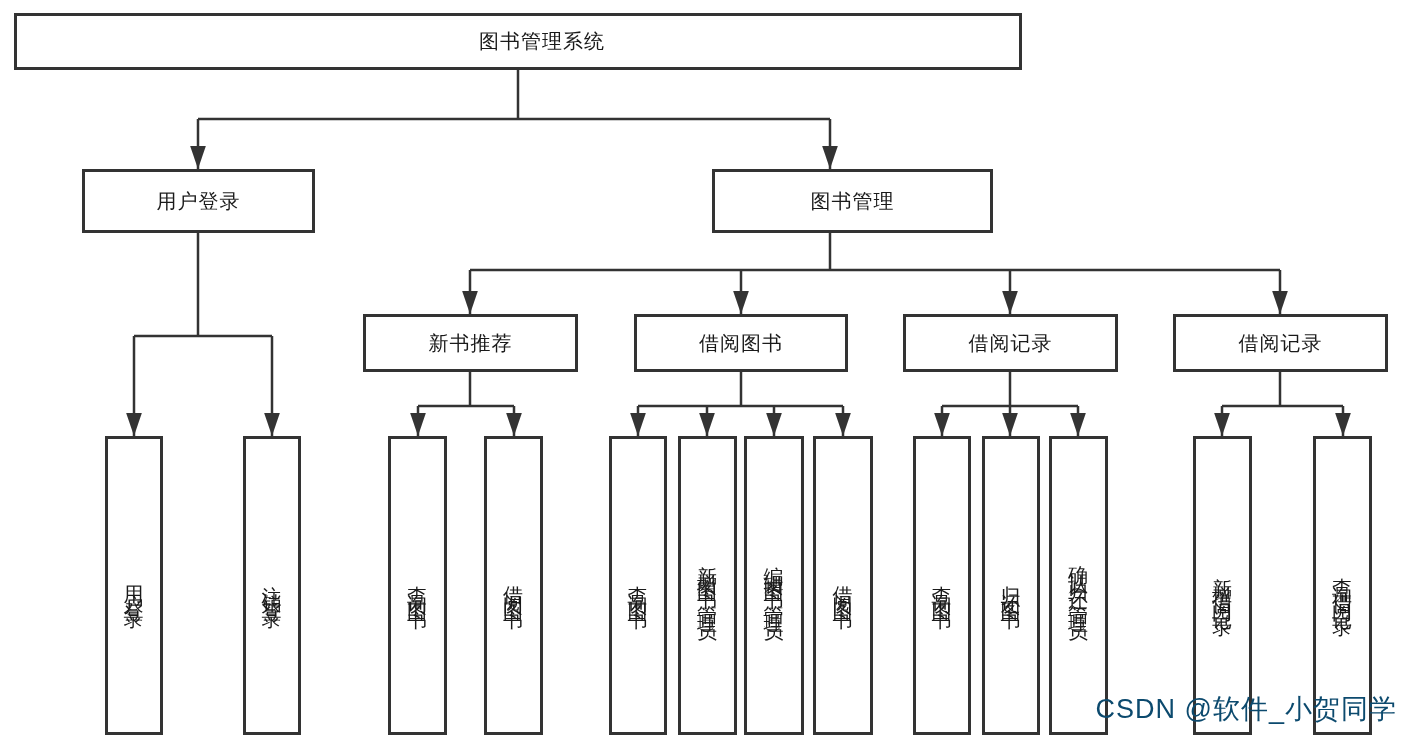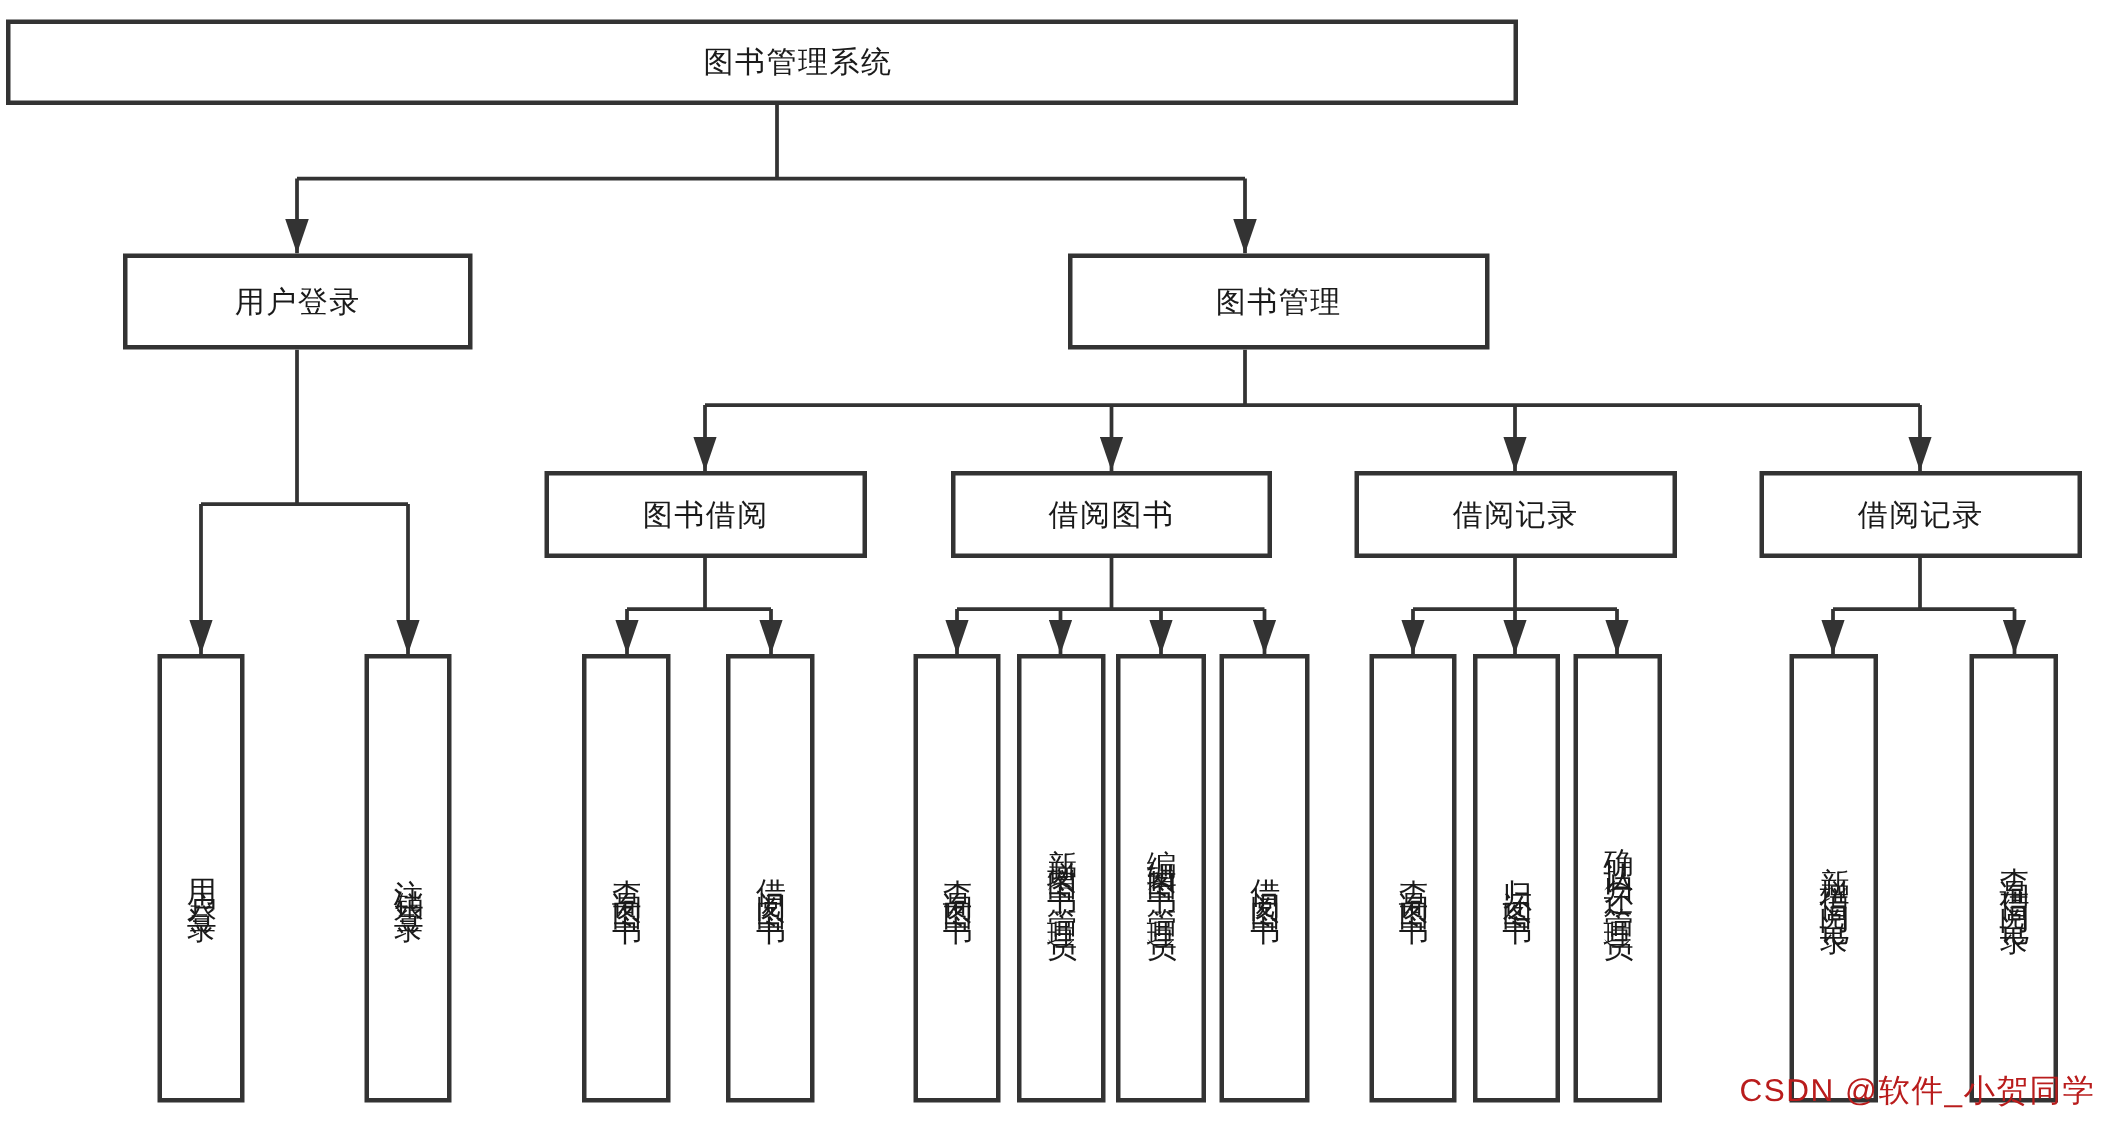--- a/index.html
+++ b/index.html
@@ -26,21 +26,21 @@
     background: #ffffff;
     border: 3px solid #333333;
     display: flex;
     align-items: center;
     justify-content: center;
     color: #1a1a1a;
     font-size: 20px;
     letter-spacing: 1px;
   }
   
-  .n-root   { left: 4px;  top: 13px;  width: 1008px; height: 57px; padding-left: 48px; }
+  .n-root   { left: 14px;  top: 13px;  width: 1008px; height: 57px; padding-left: 48px; }
   
   .n-login  { left: 82px;  top: 169px; width: 233px;  height: 64px; }
   .n-mgmt   { left: 712px; top: 169px; width: 281px;  height: 64px; }
   
   .lv3      { top: 314px; height: 58px; }
   .n-g0     { left: 363px;  width: 215px; }
   .n-g1     { left: 634px;  width: 214px; }
   .n-g2     { left: 903px;  width: 215px; }
   .n-g3     { left: 1173px; width: 215px; }
   
@@ -73,23 +73,23 @@
   .l-c2 { left: 744px;  width: 60px; }
   .l-c3 { left: 813px;  width: 60px; }
   .l-d0 { left: 913px;  width: 58px; }
   .l-d1 { left: 982px;  width: 58px; }
   .l-d2 { left: 1049px; width: 59px; }
   .l-e0 { left: 1193px; width: 59px; }
   .l-e1 { left: 1313px; width: 59px; }
   .watermark {
     position: absolute;
     right: 8px;
-    bottom: 6px;
-    font-size: 21px;
-    color: #b91c1c;
+    bottom: 20px;
+    font-size: 27px;
+    color: #0c4a6e;
     letter-spacing: 1px;
     pointer-events: none;
   }
 </style>
 </head>
 <body>
 
 <div class="canvas">
 
   <svg class="connector-layer" viewBox="0 0 1405 747" xmlns="http://www.w3.org/2000/svg">
@@ -140,21 +140,21 @@
       <path d="M1222,406 V436" marker-end="url(#arrow)"></path>
       <path d="M1343,406 V436" marker-end="url(#arrow)"></path>
     </g>
   </svg>
 
   <div class="node n-root">图书管理系统</div>
 
   <div class="node n-login">用户登录</div>
   <div class="node n-mgmt">图书管理</div>
 
-  <div class="node lv3 n-g0">图书借阅</div>
+  <div class="node lv3 n-g0">新书推荐</div>
   <div class="node lv3 n-g1">借阅图书</div>
   <div class="node lv3 n-g2">借阅记录</div>
   <div class="node lv3 n-g3">借阅记录</div>
 
   <div class="leaf l-a0">
     <span>用户登录</span>
   </div>
   <div class="leaf l-a1">
     <span>注销登录</span>
   </div>

